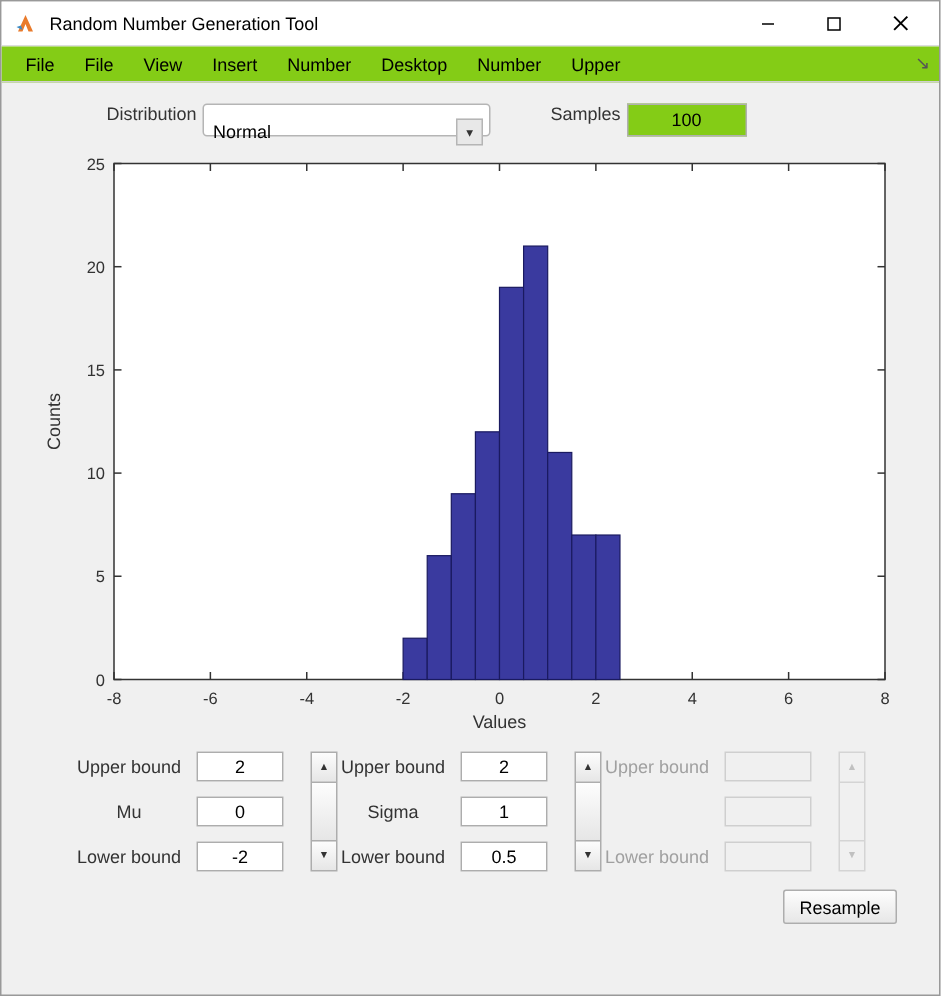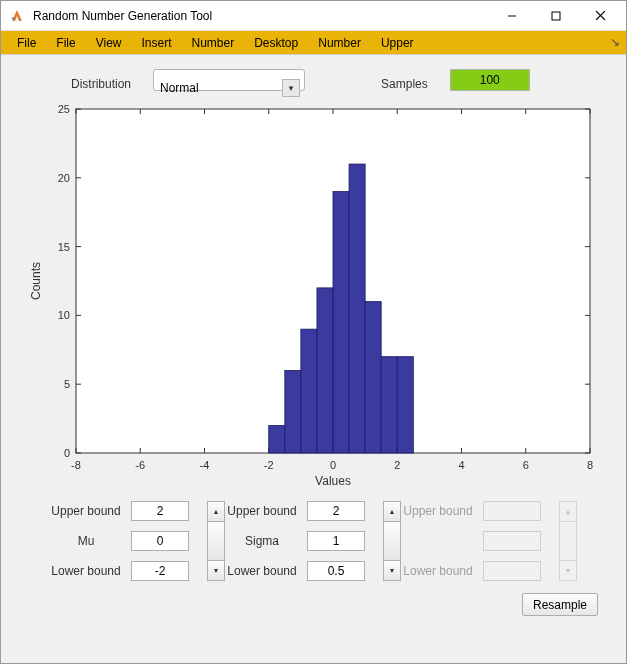--- a/index.html
+++ b/index.html
@@ -27,47 +27,47 @@
     display: inline-flex;
   }
   .titlebar .title-text { flex: 1; font-size: 12px; color: #000; }
   .titlebar .win-btn {
     width: 44px; height: 30px;
     display:flex; align-items:center; justify-content:center;
     font-size: 12px; color:#000;
   }
   .menubar {
     height: 24px;
-    background: #eab308;
+    background: #84cc16;
     display:flex;
     align-items:center;
     padding: 0 6px;
     border-bottom: 1px solid #d0d0d0;
     position: relative;
   }
   .menubar .menu-item {
     padding: 3px 10px;
     font-size: 12px;
     color:#000;
   }
   .menubar .docker {
     position:absolute; right:6px; top:4px; font-size:12px; color:#555;
   }
   .content {
     padding: 10px 12px 8px 12px;
   }
   .top-row {
     display:flex;
-    align-items:flex-end;
-    gap: 22px;
+    align-items:flex-start;
+    gap: 4px;
     padding: 4px 0 10px 58px;
   }
   .top-row label { font-size:12px; color:#333; }
   .select-wrap {
-    width: 152px; height:22px;
+    width: 192px; height:22px;
     background:#fff;
     border:1px solid #b5b5b5;
     border-radius:3px;
     display:flex; align-items:center;
     padding:16px 4px 0 6px;
     position:relative;
   }
   .select-wrap .sel-text { flex:1; font-size:12px; }
   .select-wrap .chev {
     width:18px; height:18px;

